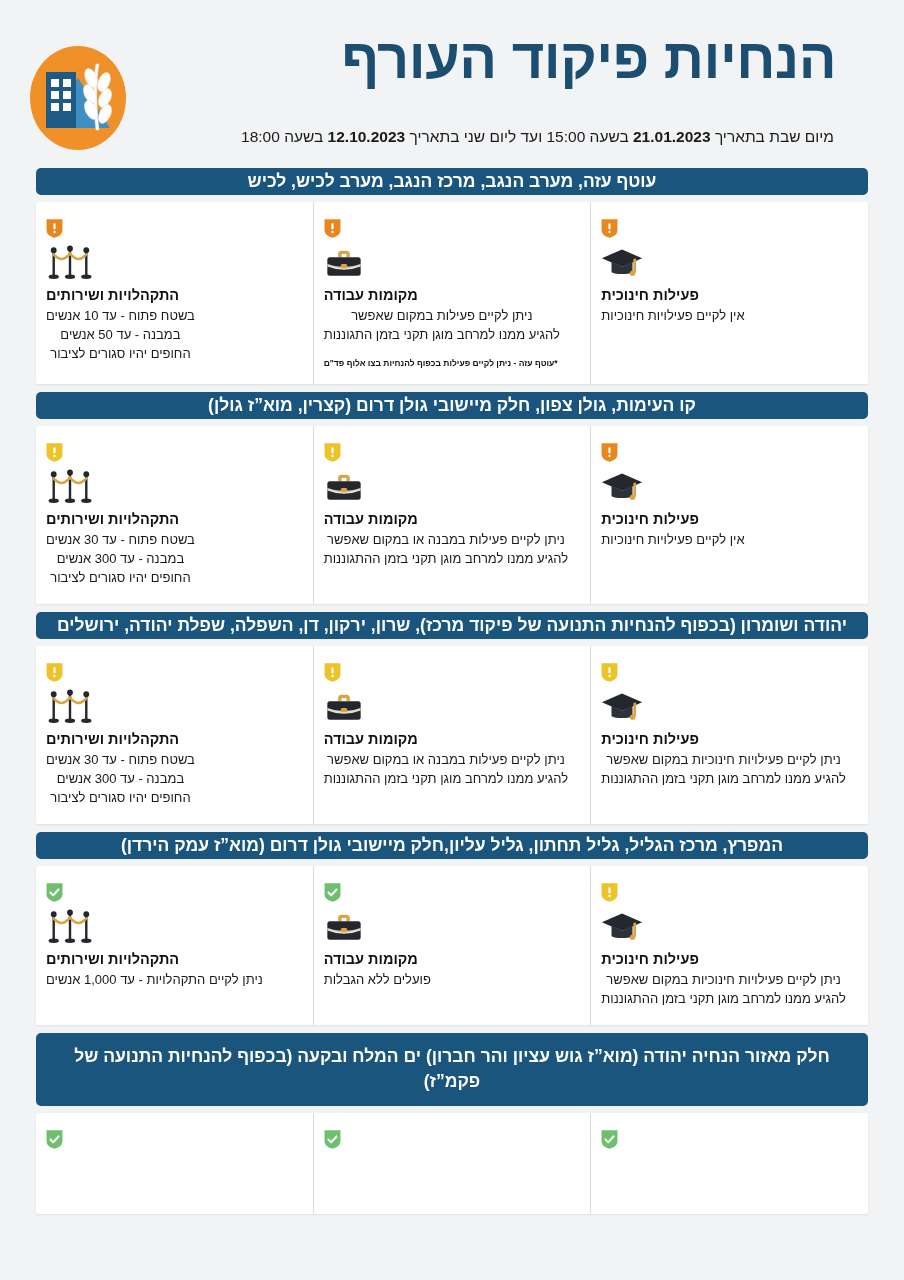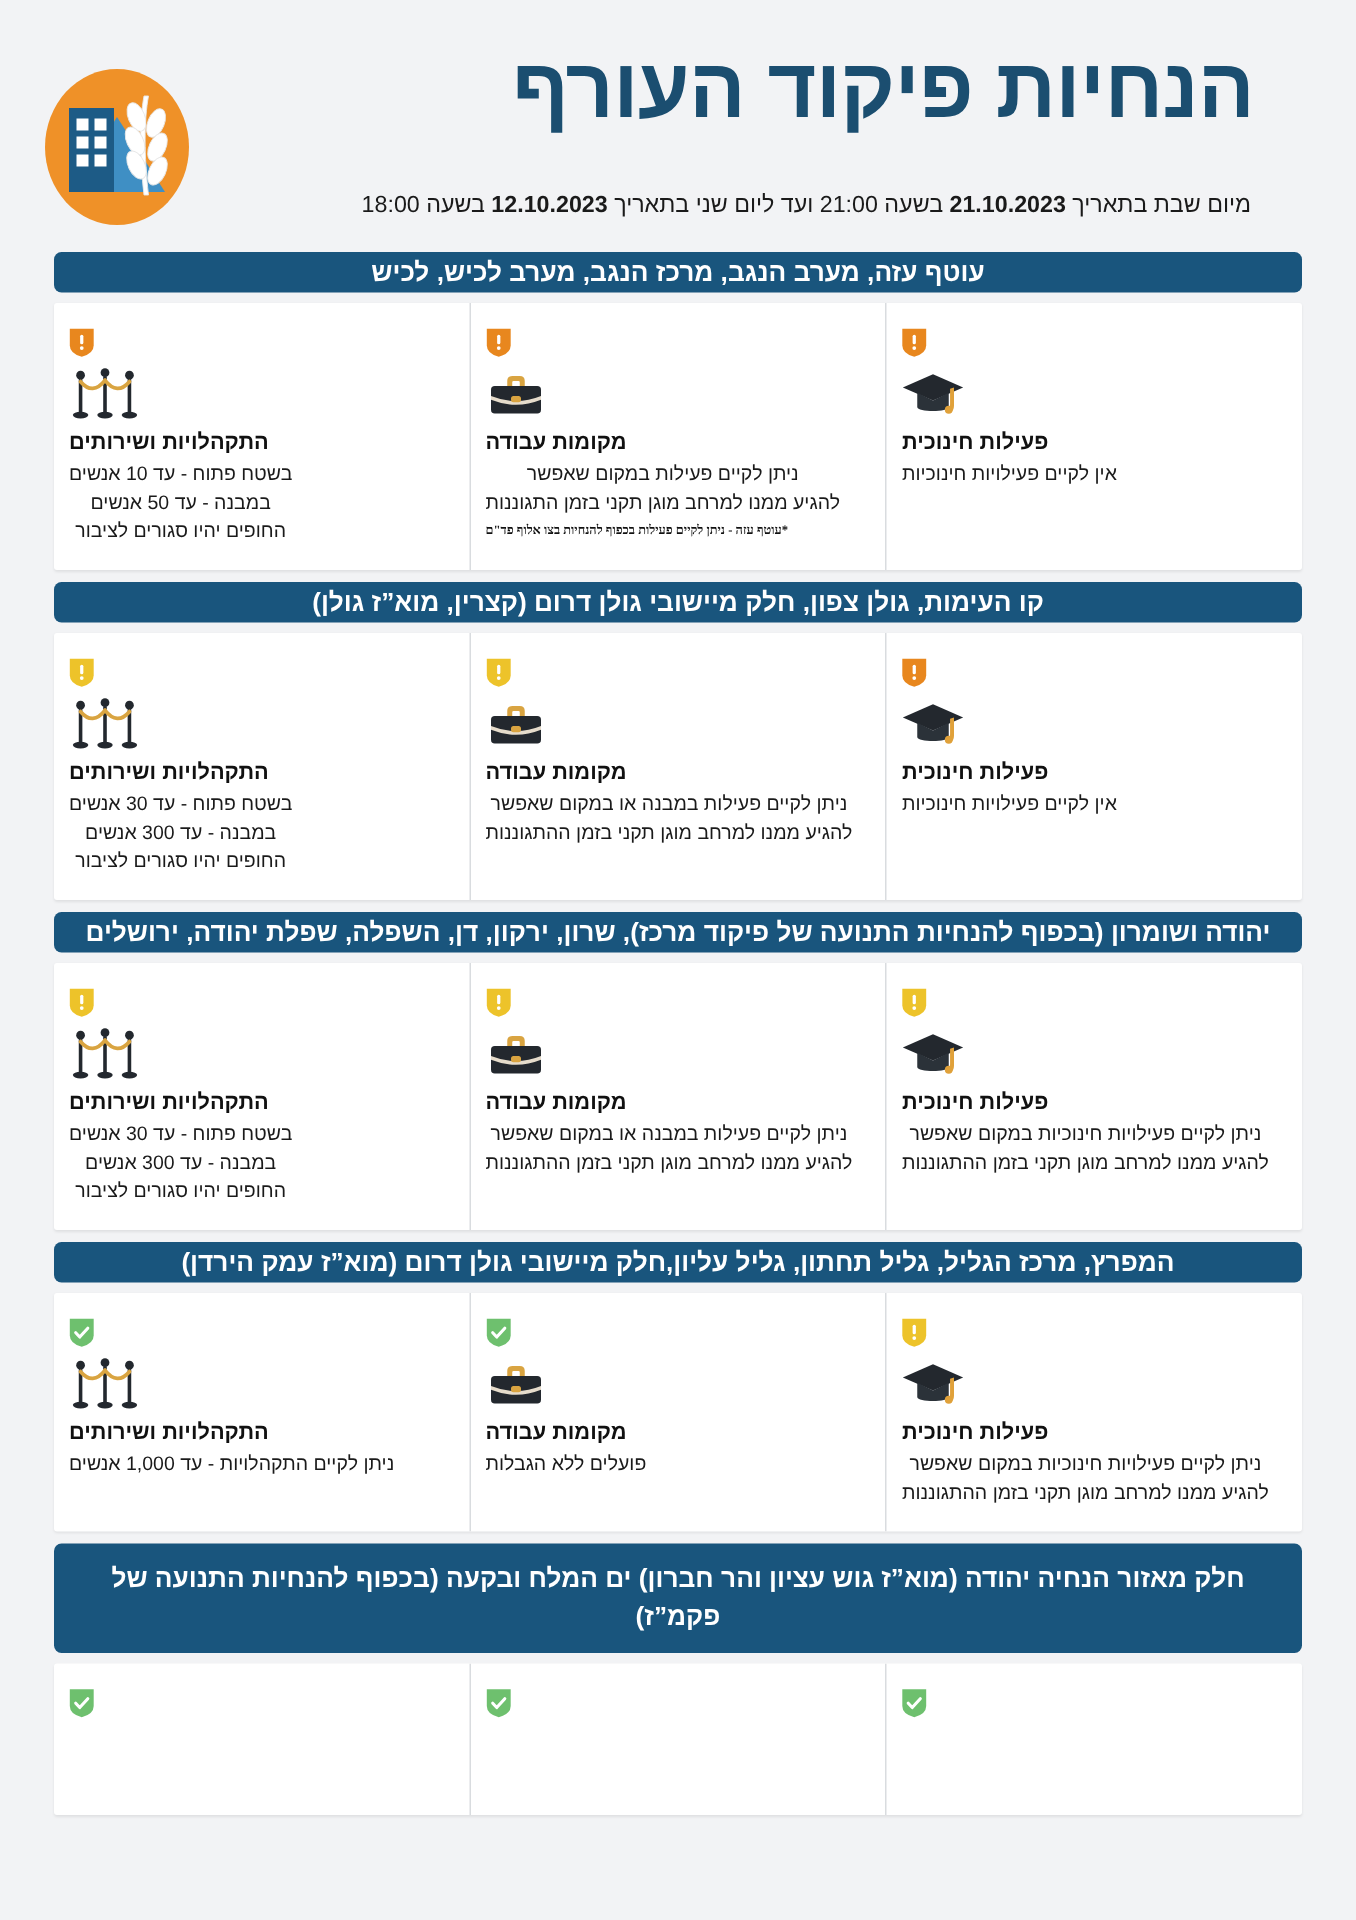--- a/index.html
+++ b/index.html
@@ -103,37 +103,36 @@
   .card-lines{
     font-size:13px;
     color:#1a1a1a;
     line-height:1.45;
   }
   .card-lines div{white-space:nowrap;}
   .footnote{
     font-size:8.5px;
     font-weight:bold;
     color:#111;
-    margin-top:3px;
+    margin-top:13px;
     white-space:nowrap;
-    font-family:Liberation Serif, serif;
   }
 
   .section{margin-bottom:8px;}
   .section:first-of-type{margin-top:0;}
 </style>
 </head>
 <body>
 
 <div class="page">
 
   <div class="header">
     <div class="title">הנחיות פיקוד העורף</div>
     <div class="subtitle">
-      <span>מיום שבת בתאריך </span><b>21.10.2023</b><span> בשעה 21:00 ועד ליום שני בתאריך </span><b>12.10.2023</b><span> בשעה 18:00</span>
+      <span>מיום שבת בתאריך </span><b>21.01.2023</b><span> בשעה 15:00 ועד ליום שני בתאריך </span><b>12.10.2023</b><span> בשעה 18:00</span>
     </div>
 
     <svg class="logo" viewBox="0 0 112 112">
       <ellipse cx="56" cy="56" rx="48" ry="52" fill="#ef9128"></ellipse>
       <polygon points="56,36 24,86 88,86" fill="#3f8fc4"></polygon>
       <rect x="24" y="30" width="30" height="56" fill="#1d5b86"></rect>
       <g fill="#ffffff">
         <rect x="29" y="37" width="8" height="8"></rect>
         <rect x="41" y="37" width="8" height="8"></rect>
         <rect x="29" y="49" width="8" height="8"></rect>

